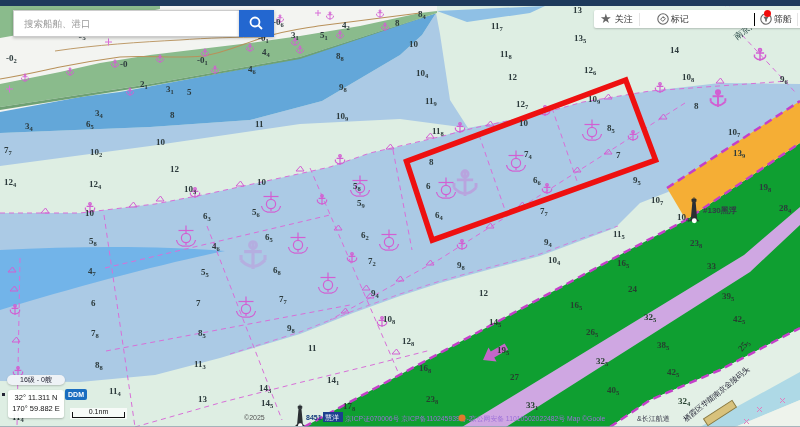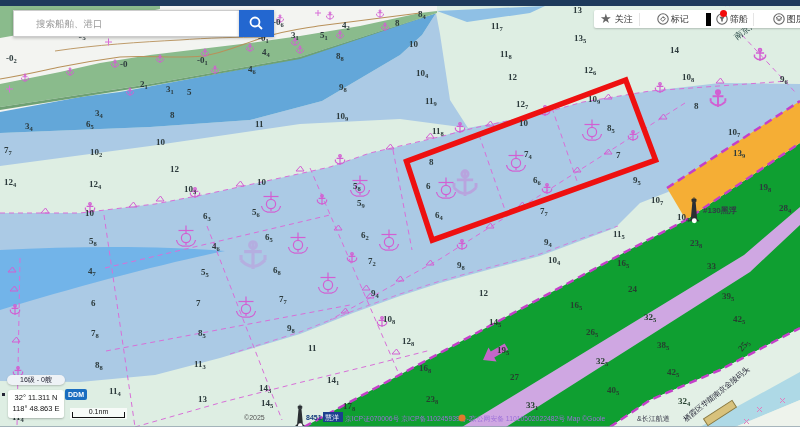--- a/index.html
+++ b/index.html
@@ -426,42 +426,42 @@
 </g>
 
 <rect x="2" y="393" width="3" height="3" fill="#223"></rect>
 
 <rect x="0" y="426" width="800" height="1" fill="#8fa0ac" opacity="0.75"></rect>
 </svg>
 
 <div class="ui" style="left:0;top:0;width:800px;height:6px;background:#1e3a5c;"></div>
 
 <div class="ui" style="left:13px;top:10px;width:226px;height:27px;background:#fff;border:1px solid #ccc;border-right:none;box-shadow:0 1px 3px rgba(0,0,0,0.25);">
-  <div style="font-size:9.5px;color:#999;padding:7px 0 0 10px;margin-left:12px;">搜索船舶、港口</div>
+  <div style="font-size:9.5px;color:#999;padding:7px 0 0 10px;">搜索船舶、港口</div>
 </div>
 
 <div class="ui" style="left:239px;top:10px;width:35px;height:27px;background:#2367d0;box-shadow:0 1px 3px rgba(0,0,0,0.25);">
   <svg width="35" height="27">
         <circle cx="16" cy="12" r="4.5" fill="none" stroke="#fff" stroke-width="1.8"></circle>
         <line x1="19.5" y1="15.5" x2="23" y2="19" stroke="#fff" stroke-width="1.8"></line>
       </svg>
 </div>
 
 <div class="ui" style="left:594px;top:10px;width:212px;height:18px;background:#fff;border-radius:2px;box-shadow:0 1px 2px rgba(0,0,0,0.2);display:flex;align-items:center;font-size:9px;color:#333;white-space:nowrap;">
 
   <div style="padding:0 6px;display:flex;align-items:center;"><span style="color:#666;font-size:13px;margin-right:3px;line-height:10px;">★</span>关注</div>
 
   <div style="border-left:1px solid #e5e5e5;padding:0 17px;display:flex;align-items:center;">
     <svg width="12" height="12" style="margin-right:2px;">
           <circle cx="6" cy="6" r="5.2" fill="none" stroke="#666" stroke-width="1.1"></circle>
           <path d="M3.6,6.2 L6.2,3.6 L8.4,5.8 L5.8,8.4 Z" fill="none" stroke="#666" stroke-width="1"></path>
           <circle cx="6.6" cy="4.6" r="0.7" fill="#666"></circle>
         </svg>标记</div>
 
-  <div style="border-left:5px solid #000000;padding:0 5px;display:flex;align-items:center;position:relative;">
+  <div style="border-left:1px solid #000000;padding:0 5px;display:flex;align-items:center;position:relative;margin-left:48px;">
     <svg width="12" height="12" style="margin-right:2px;">
           <circle cx="6" cy="6" r="5.2" fill="none" stroke="#666" stroke-width="1.1"></circle>
           <path d="M3.4,3.8 L8.6,3.8 L6.8,6.4 L6.8,8.6 L5.2,8.6 L5.2,6.4 Z" fill="#666"></path>
         </svg>
     <span style="position:absolute;left:9px;top:-3px;width:7px;height:7px;border-radius:50%;background:#f20c0c;"></span>筛船</div>
 
   <div style="border-left:1px solid #e5e5e5;padding:0 19px;display:flex;align-items:center;">
     <svg width="12" height="12" style="margin-right:2px;">
           <circle cx="6" cy="6" r="5.2" fill="none" stroke="#666" stroke-width="1.1"></circle>
           <path d="M6,3 L9,4.8 L6,6.6 L3,4.8 Z M3.5,6.4 L6,7.9 L8.5,6.4" fill="none" stroke="#666" stroke-width="0.9"></path>
@@ -471,21 +471,21 @@
     <svg width="12" height="12" style="margin-right:2px;">
           <circle cx="6" cy="6" r="5.2" fill="none" stroke="#666" stroke-width="1.1"></circle>
           <path d="M3.2,7 Q4.4,4.2 6,6 Q7.6,7.8 8.8,5" fill="none" stroke="#666" stroke-width="0.9"></path>
         </svg>:</div>
 </div>
 
 <div class="ui" style="left:7px;top:375px;width:58px;height:10px;background:#eef2f6;border-radius:5px;font-size:7px;line-height:10px;text-align:center;color:#223;box-shadow:0 1px 2px rgba(0,0,0,0.2);">16级 - 0艘</div>
 
 <div class="ui" style="left:8px;top:390px;width:56px;height:28px;background:rgba(255,255,255,0.96);border-radius:3px;font-size:7.5px;color:#111;text-align:center;box-shadow:0 1px 2px rgba(0,0,0,0.25);">
   <div style="margin-top:3px;">32° 11.311 N</div>
-  <div style="margin-top:2px;">118° 48.863 E</div>
+  <div style="margin-top:2px;">170° 59.882 E</div>
 </div>
 
 <div class="ui" style="left:65px;top:389px;width:22px;height:11px;background:#1a6dc0;border-radius:2px;color:#fff;font-size:7px;font-weight:bold;line-height:11px;text-align:center;">DDM</div>
 
 <div class="ui" style="left:70px;top:408px;width:57px;height:11px;background:rgba(255,255,255,0.75);">
   <div style="font-size:7px;color:#111;text-align:center;line-height:8px;">0.1nm</div>
   <div style="position:absolute;left:2px;right:2px;bottom:1px;height:5px;border-left:1px solid #111;border-right:1px solid #111;border-bottom:1px solid #111;"></div>
 </div>
 
 </div>

